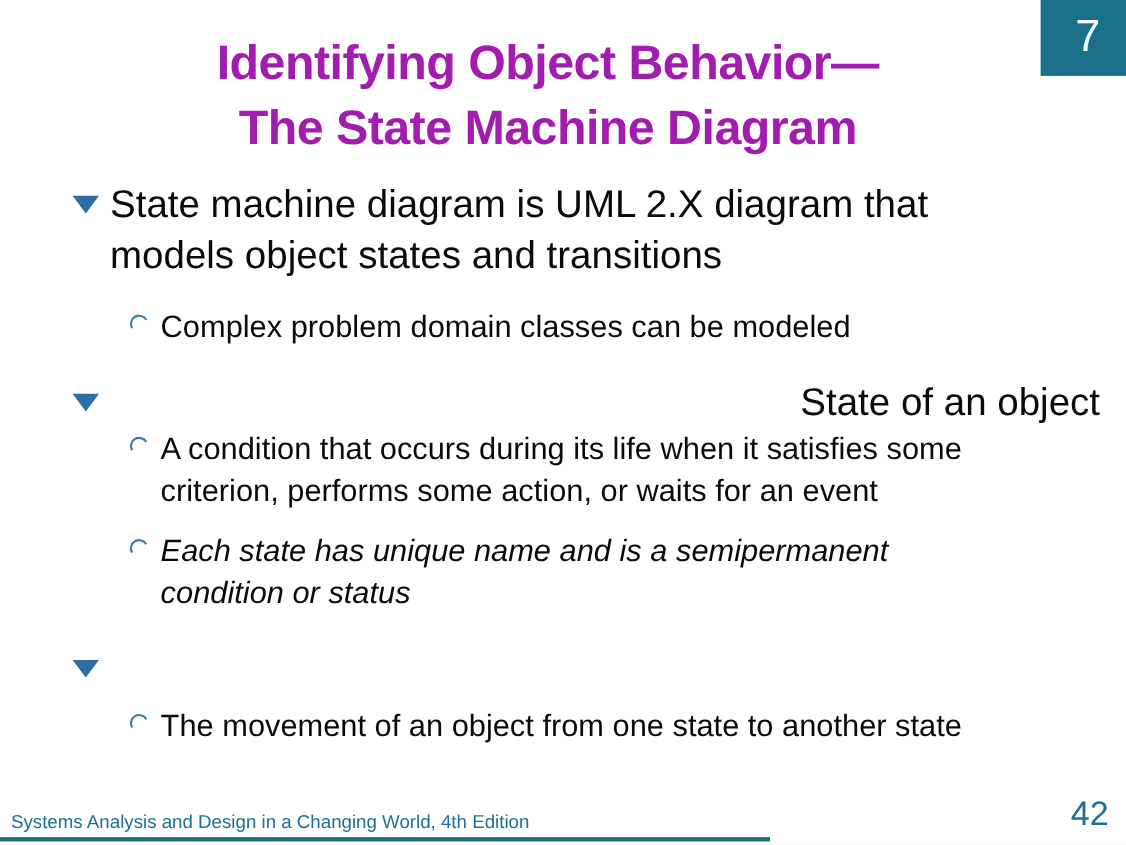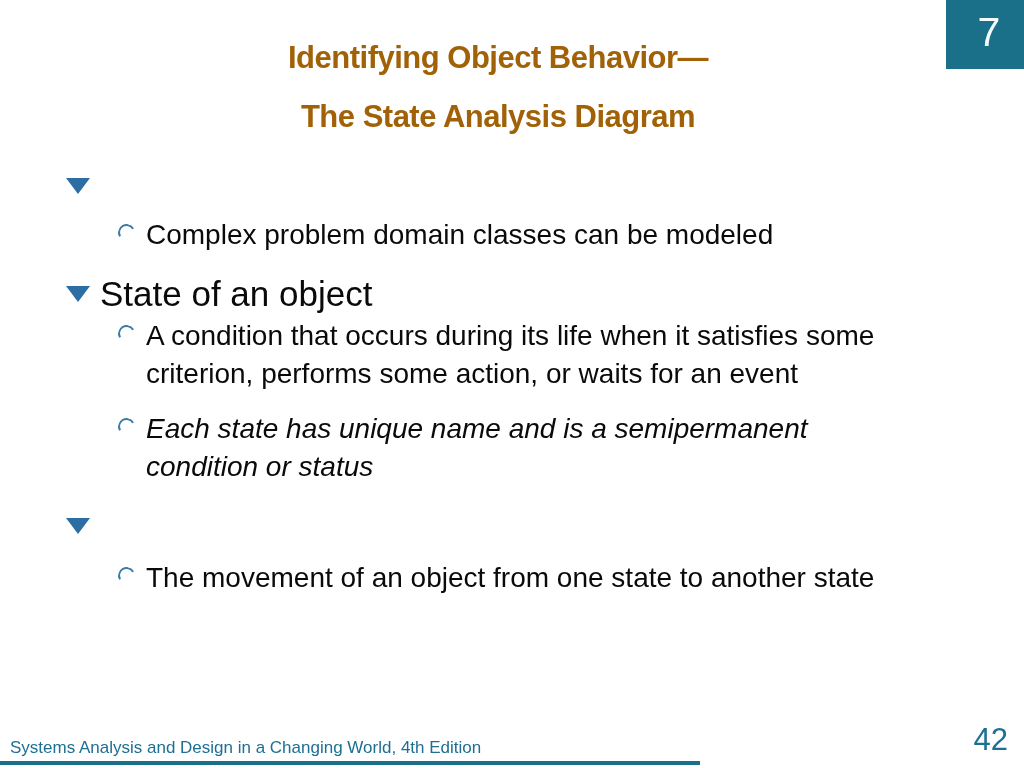--- a/index.html
+++ b/index.html
@@ -19,22 +19,22 @@
     display:flex; align-items:center; justify-content:center;
   }
   .corner-box .num {
     color:#f4fbfd; font-size:41px; line-height:1; font-weight:400;
     position:relative; top:-2px; left:4px;
   }
   
   .title {
     position:absolute; top:28px; left:0; width:996px;
     text-align:center;
-    font-size:31px; line-height:59px; font-weight:bold;
-    letter-spacing:-0.5px; color:#a16207;
+    font-size:44px; line-height:59px; font-weight:bold;
+    letter-spacing:-0.5px; color:#a21caf;
   }
   
   .content { position:absolute; top:162px; left:0; width:1000px; }
   .row { display:flex; align-items:flex-start; }
   .row .txt { white-space:pre-line; }
   .row.l1 { padding-left:66px; font-size:35px; line-height:47px; }
   .row.l2 { padding-left:116px; font-size:28px; line-height:38px; }
   .tri {
     flex:none; width:0; height:0; margin:16px 10px 0 0;
     border-left:12px solid transparent;
@@ -42,21 +42,21 @@
     border-top:16px solid #2c6da4;
   }
   .arc {
     flex:none; width:17px; height:17px; margin:8px 11px 0 2px;
     border:2.5px solid #3c7ba6;
     border-right-color:transparent;
     border-bottom-color:transparent;
     border-radius:50%;
     transform:rotate(15deg);
   }
-  .m-t22 { margin-top:22px; } .m-t26 { margin-top:16px; }
+  .m-t22 { margin-top:22px; } .m-t26 { margin-top:26px;justify-content:space-between; }
   .m-t18 { } .m-t17 { margin-top:17px;font-style:italic; }
   .m-t15 { margin-top:25px; }
   
   .footer-left {
     position:absolute; left:10px; top:738px;
     font-size:17px; font-weight:normal; color:#1d6f93;
   }
   .page-number {
     position:absolute; right:16px; top:722px;
     font-size:31px; color:#1d6f93;margin-left:16px;
@@ -70,27 +70,29 @@
 <body>
 
 <div class="slide">
 
   <div class="corner-box">
     <span class="num">7</span>
   </div>
 
   <div class="title">
     <span>Identifying Object Behavior—</span><br>
-    <span>The State Analysis Diagram</span>
+    <span>The State Machine Diagram</span>
   </div>
 
   <div class="content">
 
     <div class="row l1">
       <span class="tri"></span>
+      <span class="txt">State machine diagram is UML 2.X diagram that
+models object states and transitions</span>
     </div>
 
     <div class="row l2 m-t22">
       <span class="arc"></span>
       <span class="txt">Complex problem domain classes can be modeled</span>
     </div>
 
     <div class="row l1 m-t26">
       <span class="tri"></span>
       <span class="txt">State of an object</span>

